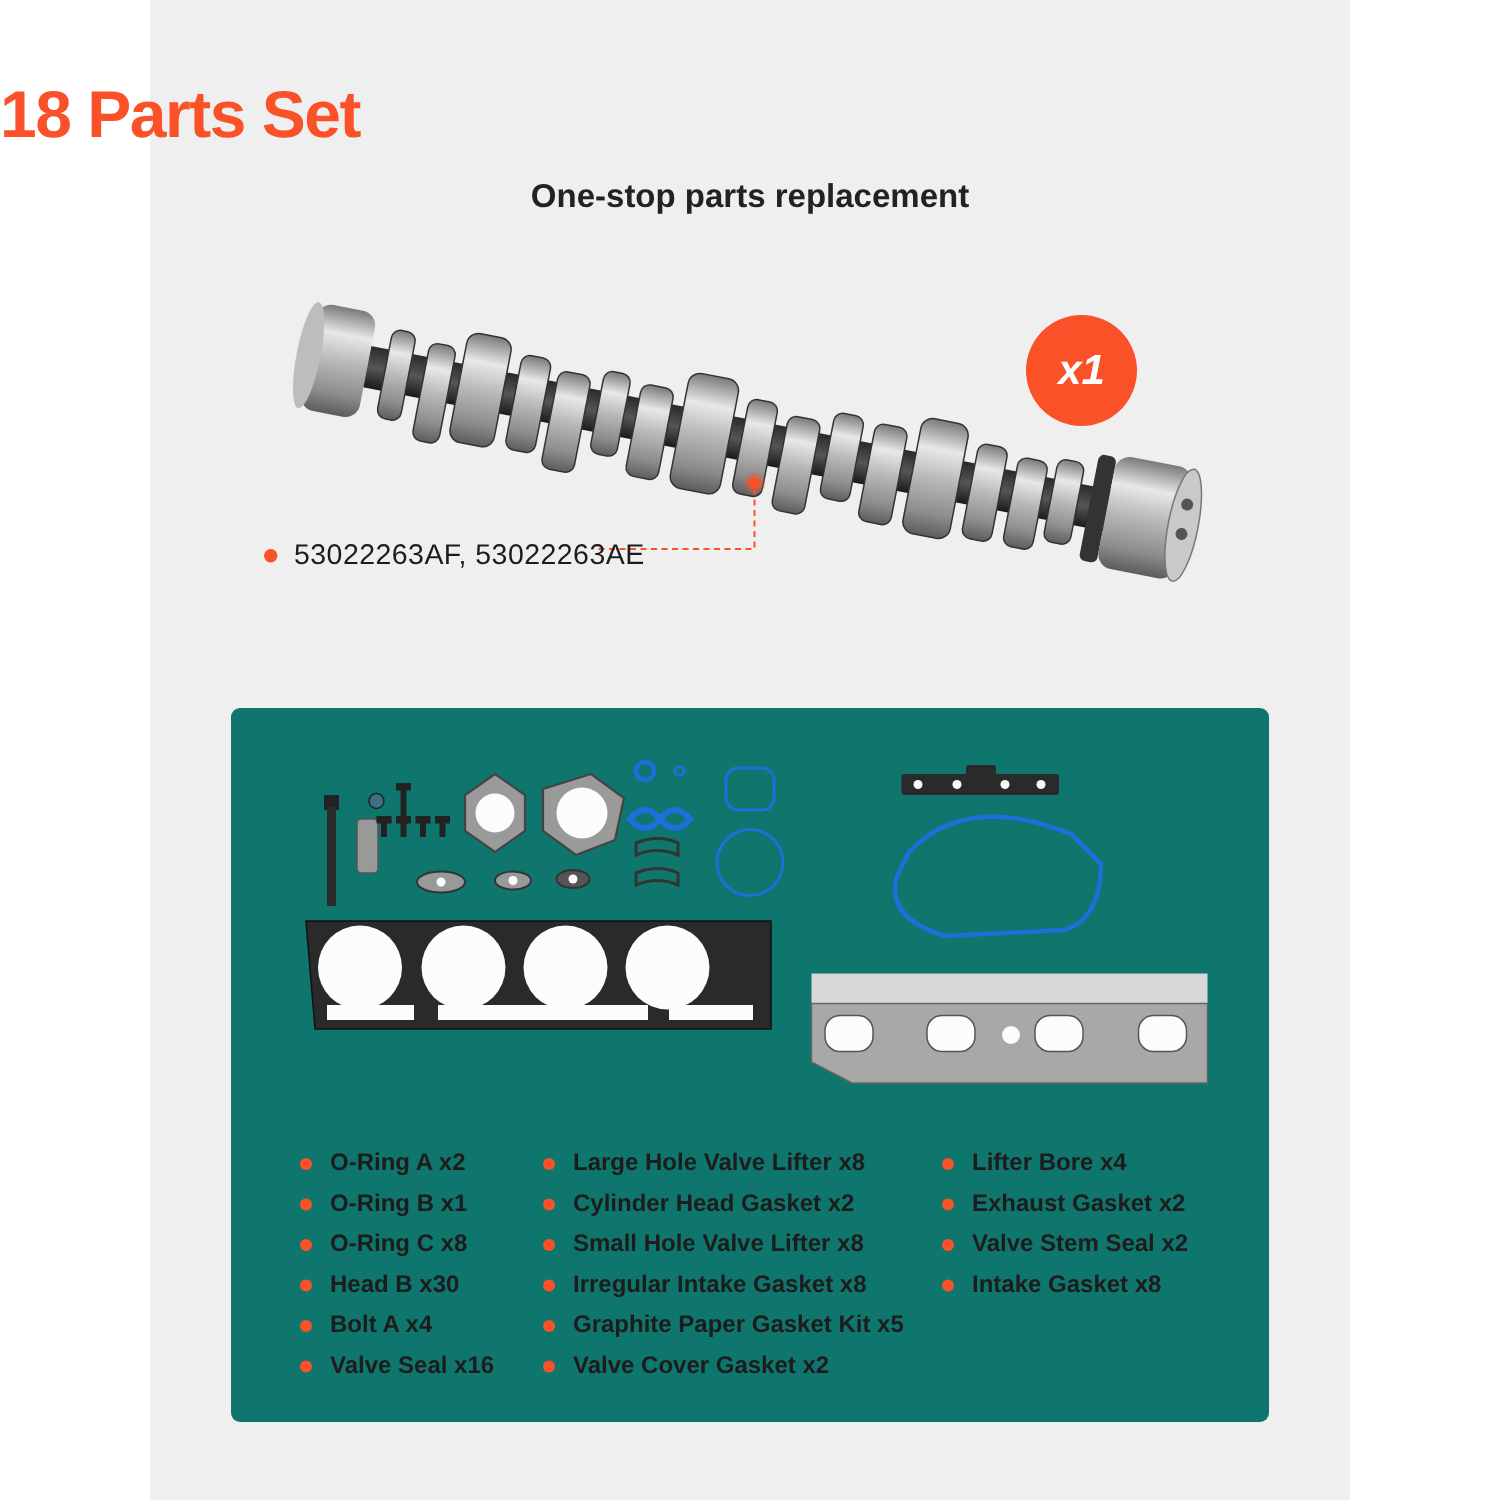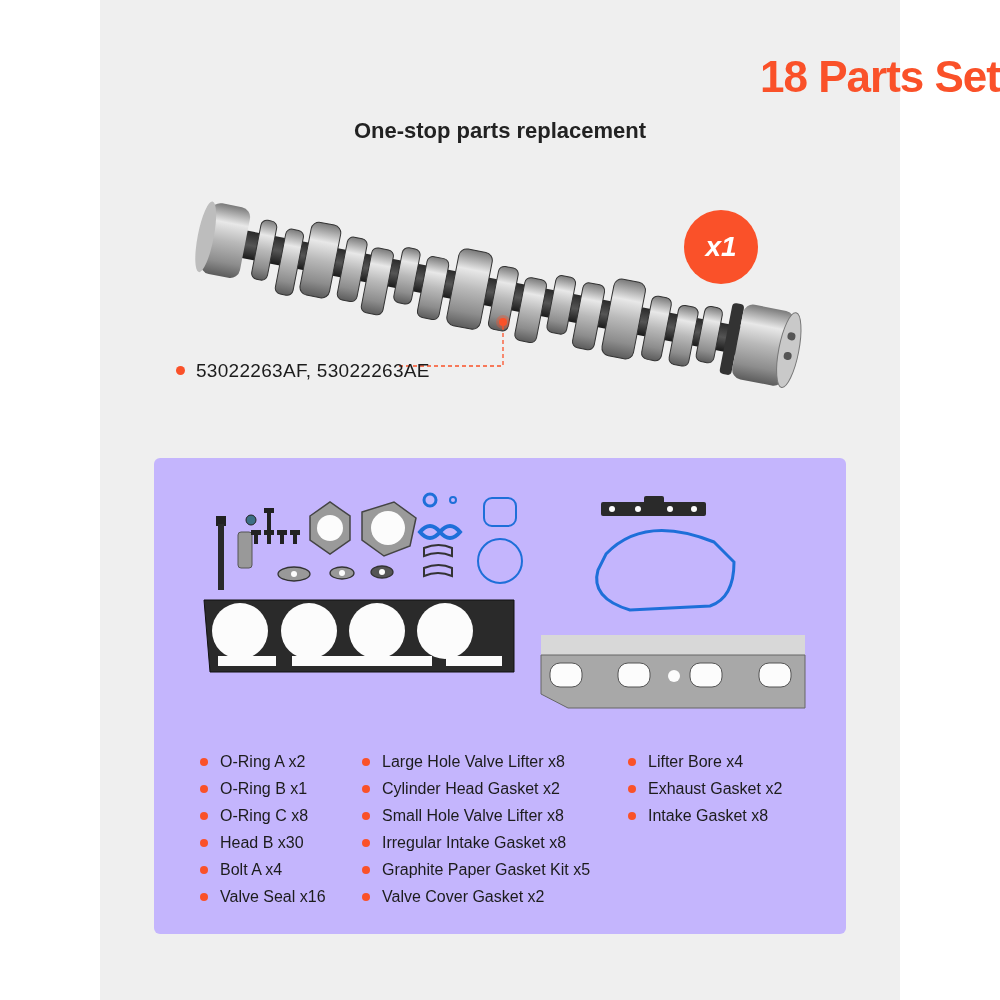--- a/index.html
+++ b/index.html
@@ -1,26 +1,26 @@
 <!DOCTYPE html>
 <html><head>
 <meta charset="utf-8">
 <style>
   * { margin:0; padding:0; box-sizing:border-box; }
   html, body { width:1000px; height:1000px; background:#ffffff; overflow:hidden; }
   body { font-family:"Liberation Sans", "DejaVu Sans", sans-serif; position:relative; }
   .panel { position:absolute; left:100px; top:0; width:800px; height:1000px; background:#efefef; }
-  .title { position:absolute; left:0; top:52px; width:1000px; text-align:right; font-size:44px; font-weight:700; color:#fa5129; letter-spacing:-1px; }
+  .title { position:absolute; left:0; top:52px; width:1000px; text-align:left; font-size:44px; font-weight:700; color:#fa5129; letter-spacing:-1px; }
   .subtitle { position:absolute; left:0; top:118px; width:1000px; text-align:center; font-size:22px; color:#222;font-weight:bold; }
   .cam { position:absolute; left:190px; top:200px; width:620px; height:190px; }
   .qty-badge { position:absolute; left:684px; top:210px; width:74px; height:74px; border-radius:50%; background:#fa5129; color:#fff; font-weight:700; font-size:28px; display:flex; align-items:center; justify-content:center;font-style:italic; }
   .oe { position:absolute; left:176px; top:356px; font-size:19px; color:#1c1c1c; line-height:29px; letter-spacing:0.3px; }
   .oe .dot { position:absolute; left:0; top:10px; width:9px; height:9px; border-radius:50%; background:#fa5129; }
   .oe .line { padding-left:20px; white-space:nowrap; }
-  .card { position:absolute; left:154px; top:458px; width:692px; height:476px; background:#c4b5fd; border-radius:6px; }
+  .card { position:absolute; left:154px; top:472px; width:692px; height:476px; background:#0f766e; border-radius:6px;font-weight:bold; }
   .parts-img { position:absolute; left:0; top:0; width:692px; height:290px; }
   .list { position:absolute; top:290px; font-size:16px; color:#1c1c1c; }
   .list .item { position:relative; padding-left:20px; height:27px; line-height:27px; white-space:nowrap; }
   .list .item .b { position:absolute; left:0; top:10px; width:8px; height:8px; border-radius:50%; background:#fa5129; }
 </style>
 </head>
 <body>
 
 <div class="panel"></div>
 
@@ -189,15 +189,16 @@
     <div class="item"><span class="b"></span><span>Cylinder Head Gasket x2</span></div>
     <div class="item"><span class="b"></span><span>Small Hole Valve Lifter x8</span></div>
     <div class="item"><span class="b"></span><span>Irregular Intake Gasket x8</span></div>
     <div class="item"><span class="b"></span><span>Graphite Paper Gasket Kit x5</span></div>
     <div class="item"><span class="b"></span><span>Valve Cover Gasket x2</span></div>
   </div>
 
   <div class="list" style="left:474px;">
     <div class="item"><span class="b"></span><span>Lifter Bore x4</span></div>
     <div class="item"><span class="b"></span><span>Exhaust Gasket x2</span></div>
+    <div class="item"><span class="b"></span><span>Valve Stem Seal x2</span></div>
     <div class="item"><span class="b"></span><span>Intake Gasket x8</span></div>
   </div>
 </div>
 
 </body></html>

